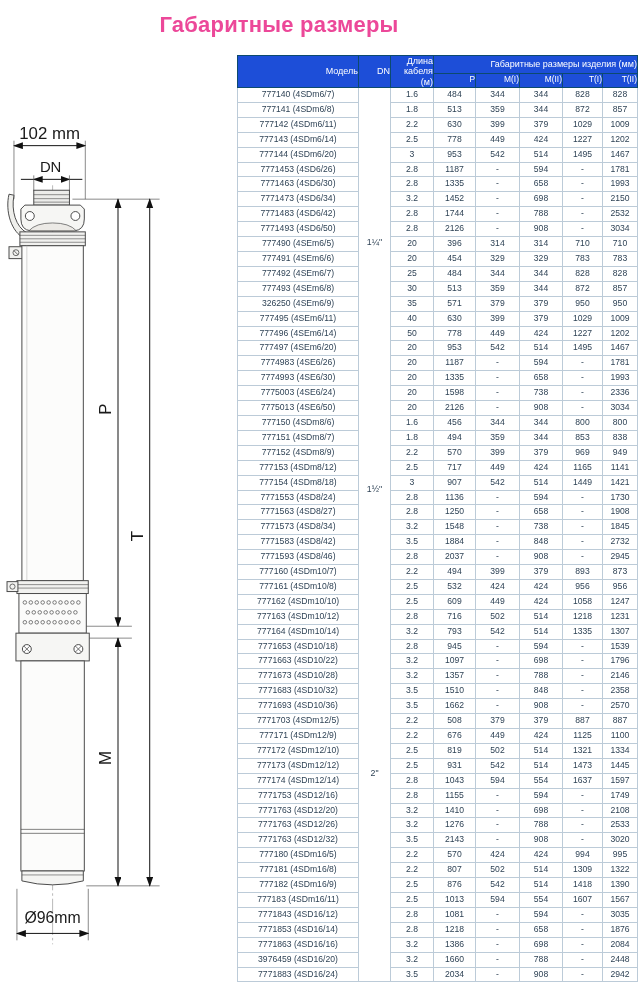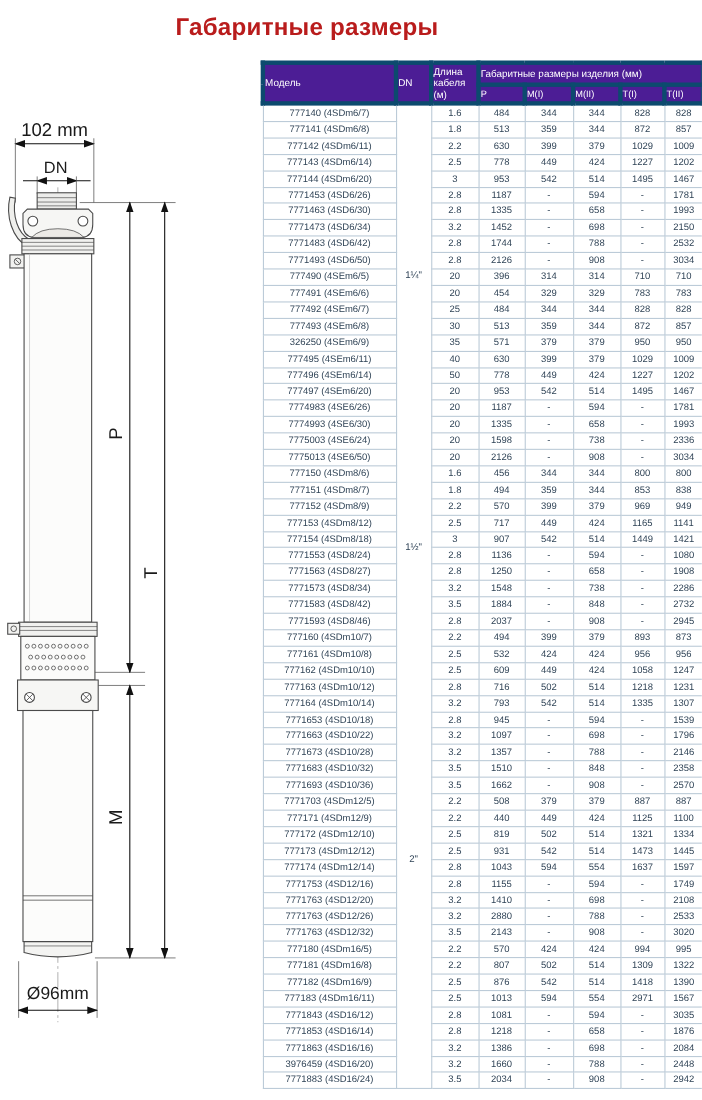--- a/index.html
+++ b/index.html
@@ -2,47 +2,47 @@
 <html><head>
 <meta charset="utf-8">
 <style>
   html,body{margin:0;padding:0;}
   body{
     width:638px;height:1000px;background:#ffffff;position:relative;
     font-family:"Liberation Sans", sans-serif;overflow:hidden;
   }
   .page-title{
     position:absolute;top:12px;left:0;width:558px;text-align:center;
-    font-size:22px;font-weight:bold;color:#b91c1c;letter-spacing:0.2px;
+    font-size:22px;font-weight:bold;color:#ec4899;letter-spacing:0.2px;
   }
   
   .dim-table-wrap{position:absolute;left:237px;top:55px;width:400px;}
   table.dim{
     border-collapse:collapse;table-layout:fixed;width:400px;
     color:#2f4356;font-size:8.6px;
   }
   table.dim th{
-    background:#4c1d95;color:#ffffff;font-weight:normal;
-    border:4px solid #0c4a6e;padding:0;text-align:left;line-height:1.15;
+    background:#1d4ed8;color:#ffffff;font-weight:normal;
+    border:1px solid #0c4a6e;padding:0;text-align:right;line-height:1.15;
   }
   table.dim thead tr.h1 th{height:16px;font-size:9px;}
   table.dim thead tr.h2 th{height:13px;font-size:8.4px;}
   table.dim th.model-h, table.dim th.dn-h, table.dim th.cable-h{font-size:8.8px;}
   table.dim td{
     border:1px solid #bccbd8;padding:0;text-align:center;
     height:13.9px;line-height:13.9px;white-space:nowrap;overflow:hidden;
   }
   td.dn-cell{position:relative;border-top:1px solid #bccbd8;}
   .dn-label{
     position:absolute;left:0;right:0;text-align:center;
     font-size:8.8px;line-height:10px;color:#2f4356;
   }
   .dn-0{top:149px;} .dn-1{top:396px;} .dn-2{top:680px;}
   
-  .diagram{position:absolute;left:0;top:93px;width:237px;height:870px;}
+  .diagram{position:absolute;left:0;top:108px;width:237px;height:870px;}
   svg text{font-family:"Liberation Sans", sans-serif;fill:#1a1a1a;}
 </style>
 </head>
 <body>
 
 <div class="page-title">Габаритные размеры</div>
 
 <div class="diagram">
 <svg width="237" height="870" viewBox="0 108 237 878">
   <defs>
@@ -454,39 +454,39 @@
           <td>1449</td>
           <td>1421</td>
         </tr>
         <tr>
           <td>7771553 (4SD8/24)</td>
           <td>2.8</td>
           <td>1136</td>
           <td>-</td>
           <td>594</td>
           <td>-</td>
-          <td>1080</td>
+          <td>1730</td>
         </tr>
         <tr>
           <td>7771563 (4SD8/27)</td>
           <td>2.8</td>
           <td>1250</td>
           <td>-</td>
           <td>658</td>
           <td>-</td>
           <td>1908</td>
         </tr>
         <tr>
           <td>7771573 (4SD8/34)</td>
           <td>3.2</td>
           <td>1548</td>
           <td>-</td>
           <td>738</td>
           <td>-</td>
-          <td>2286</td>
+          <td>1845</td>
         </tr>
         <tr>
           <td>7771583 (4SD8/42)</td>
           <td>3.5</td>
           <td>1884</td>
           <td>-</td>
           <td>848</td>
           <td>-</td>
           <td>2732</td>
         </tr>
@@ -594,21 +594,21 @@
           <td>2.2</td>
           <td>508</td>
           <td>379</td>
           <td>379</td>
           <td>887</td>
           <td>887</td>
         </tr>
         <tr>
           <td>777171 (4SDm12/9)</td>
           <td>2.2</td>
-          <td>440</td>
+          <td>676</td>
           <td>449</td>
           <td>424</td>
           <td>1125</td>
           <td>1100</td>
         </tr>
         <tr>
           <td>777172 (4SDm12/10)</td>
           <td>2.5</td>
           <td>819</td>
           <td>502</td>
@@ -648,21 +648,21 @@
           <td>3.2</td>
           <td>1410</td>
           <td>-</td>
           <td>698</td>
           <td>-</td>
           <td>2108</td>
         </tr>
         <tr>
           <td>7771763 (4SD12/26)</td>
           <td>3.2</td>
-          <td>2880</td>
+          <td>1276</td>
           <td>-</td>
           <td>788</td>
           <td>-</td>
           <td>2533</td>
         </tr>
         <tr>
           <td>7771763 (4SD12/32)</td>
           <td>3.5</td>
           <td>2143</td>
           <td>-</td>
@@ -696,21 +696,21 @@
           <td>514</td>
           <td>1418</td>
           <td>1390</td>
         </tr>
         <tr>
           <td>777183 (4SDm16/11)</td>
           <td>2.5</td>
           <td>1013</td>
           <td>594</td>
           <td>554</td>
-          <td>2971</td>
+          <td>1607</td>
           <td>1567</td>
         </tr>
         <tr>
           <td>7771843 (4SD16/12)</td>
           <td>2.8</td>
           <td>1081</td>
           <td>-</td>
           <td>594</td>
           <td>-</td>
           <td>3035</td>

